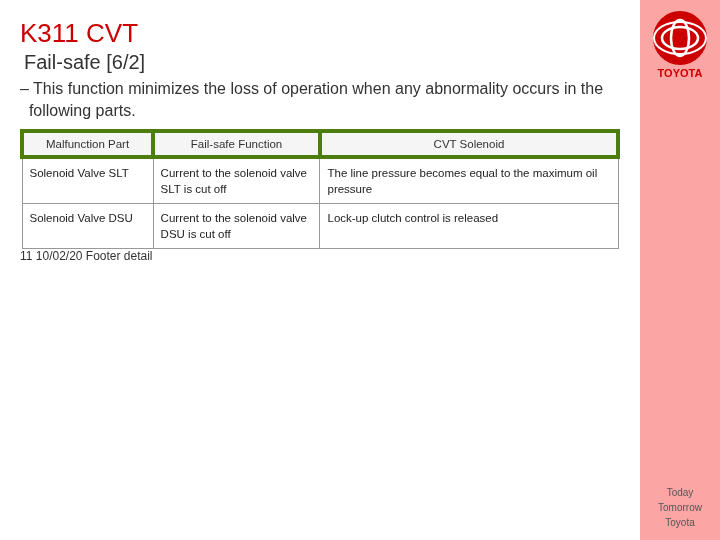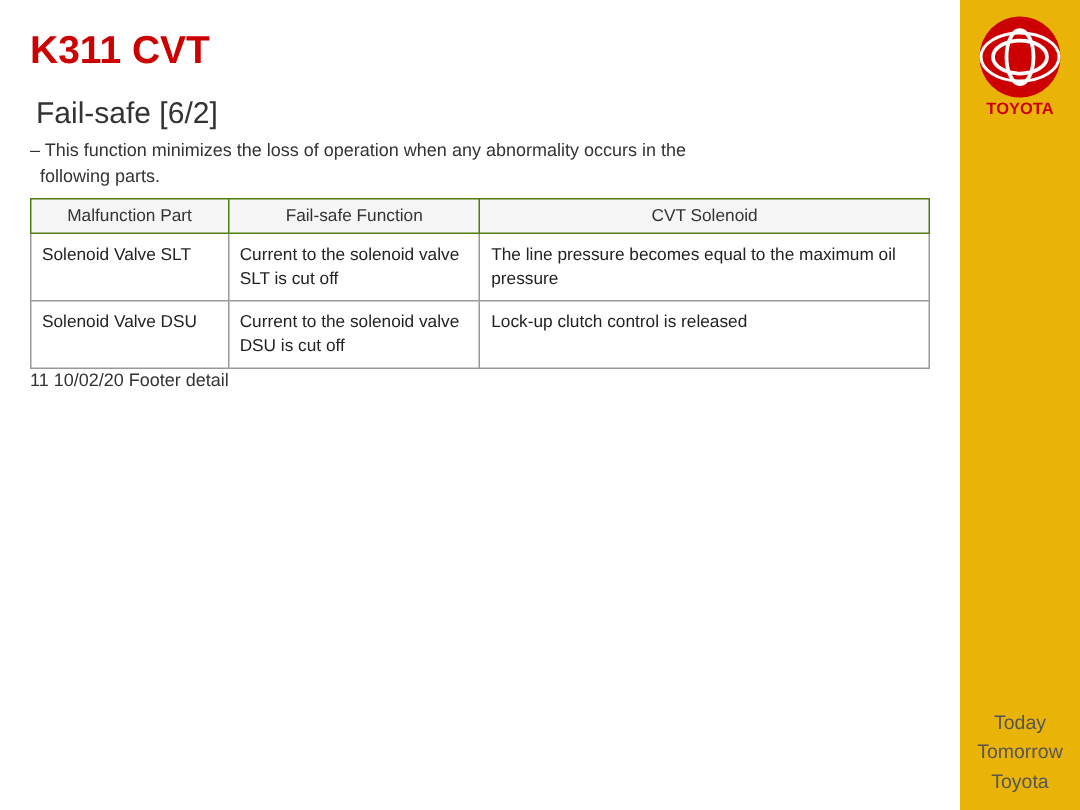--- a/index.html
+++ b/index.html
@@ -19,63 +19,63 @@
       left: 0;
       top: 0;
       padding: 18px 20px 10px 20px;
     }
     .sidebar {
       position: absolute;
       right: 0;
       top: 0;
       width: 80px;
       height: 540px;
-      background: #eab308;
+      background: #fca5a5;
       display: flex;
       flex-direction: column;
       align-items: center;
       justify-content: space-between;
       padding: 10px 0 10px 0;
     }
     .toyota-logo {
       width: 56px;
       height: 56px;
     }
     .toyota-text {
       font-size: 11px;
       font-weight: bold;
       color: #cc0000;
       text-align: center;
       line-height: 1.4;
     }
     .page-title {
       font-size: 26px;
-      font-weight: bold;
+      font-weight: normal;
       color: #cc0000;
-      margin-bottom: 16px;
+      margin-bottom: 2px;
     }
     .page-subtitle {
       font-size: 20px;
       color: #333;
       margin-bottom: 4px;
       padding-left: 4px;
     }
     .description {
-      font-size: 12px;
+      font-size: 16px;
       color: #333;
       margin-bottom: 6px;
       line-height: 1.4;
     }
     table {
       border-collapse: collapse;
       width: 100%;
       font-size: 11.5px;
     }
     table th {
-      border: 1px solid #4d7c0f;
+      border: 4px solid #4d7c0f;
       background: #f5f5f5;
       padding: 5px 7px;
       text-align: center;
       font-weight: normal;
       color: #333;
     }
     table td {
       border: 1px solid #999;
       padding: 6px 7px;
       vertical-align: top;
@@ -90,21 +90,21 @@
       color: #333;
       margin-top: 0;
     }
     
     .logo-container {
       display: flex;
       flex-direction: column;
       align-items: center;
     }
     .today-tomorrow {
-      font-size: 13px;
+      font-size: 10px;
       color: #555;
       text-align: center;
       line-height: 1.5;
     }
   </style>
 </head>
 <body>
 
 <div class="main-content">
   <div class="page-title">K311 CVT</div>

